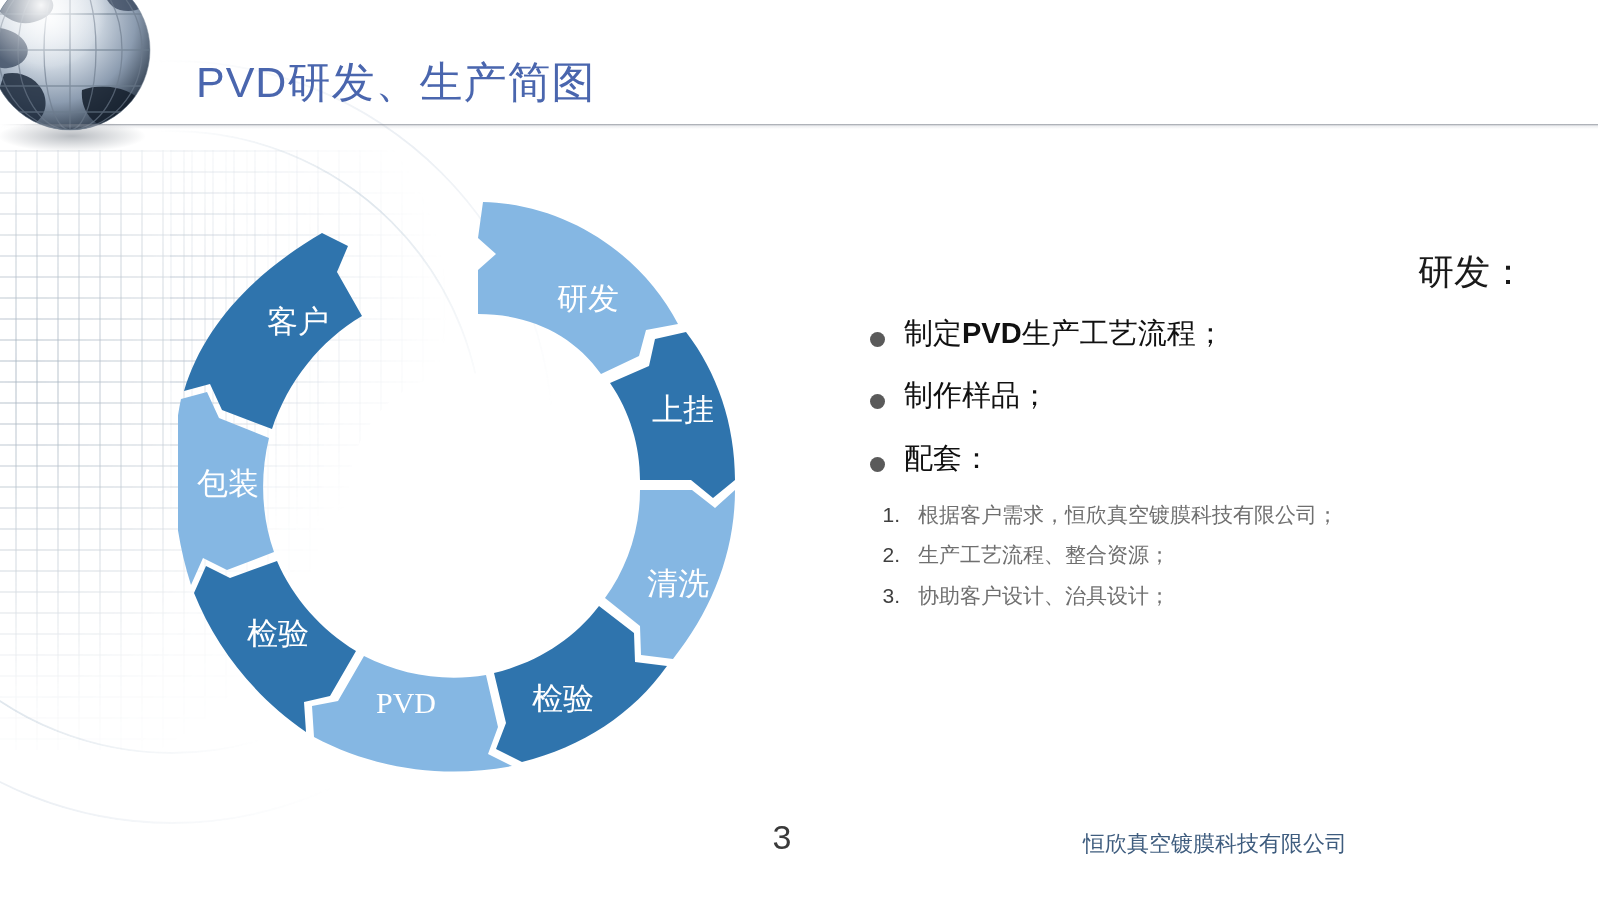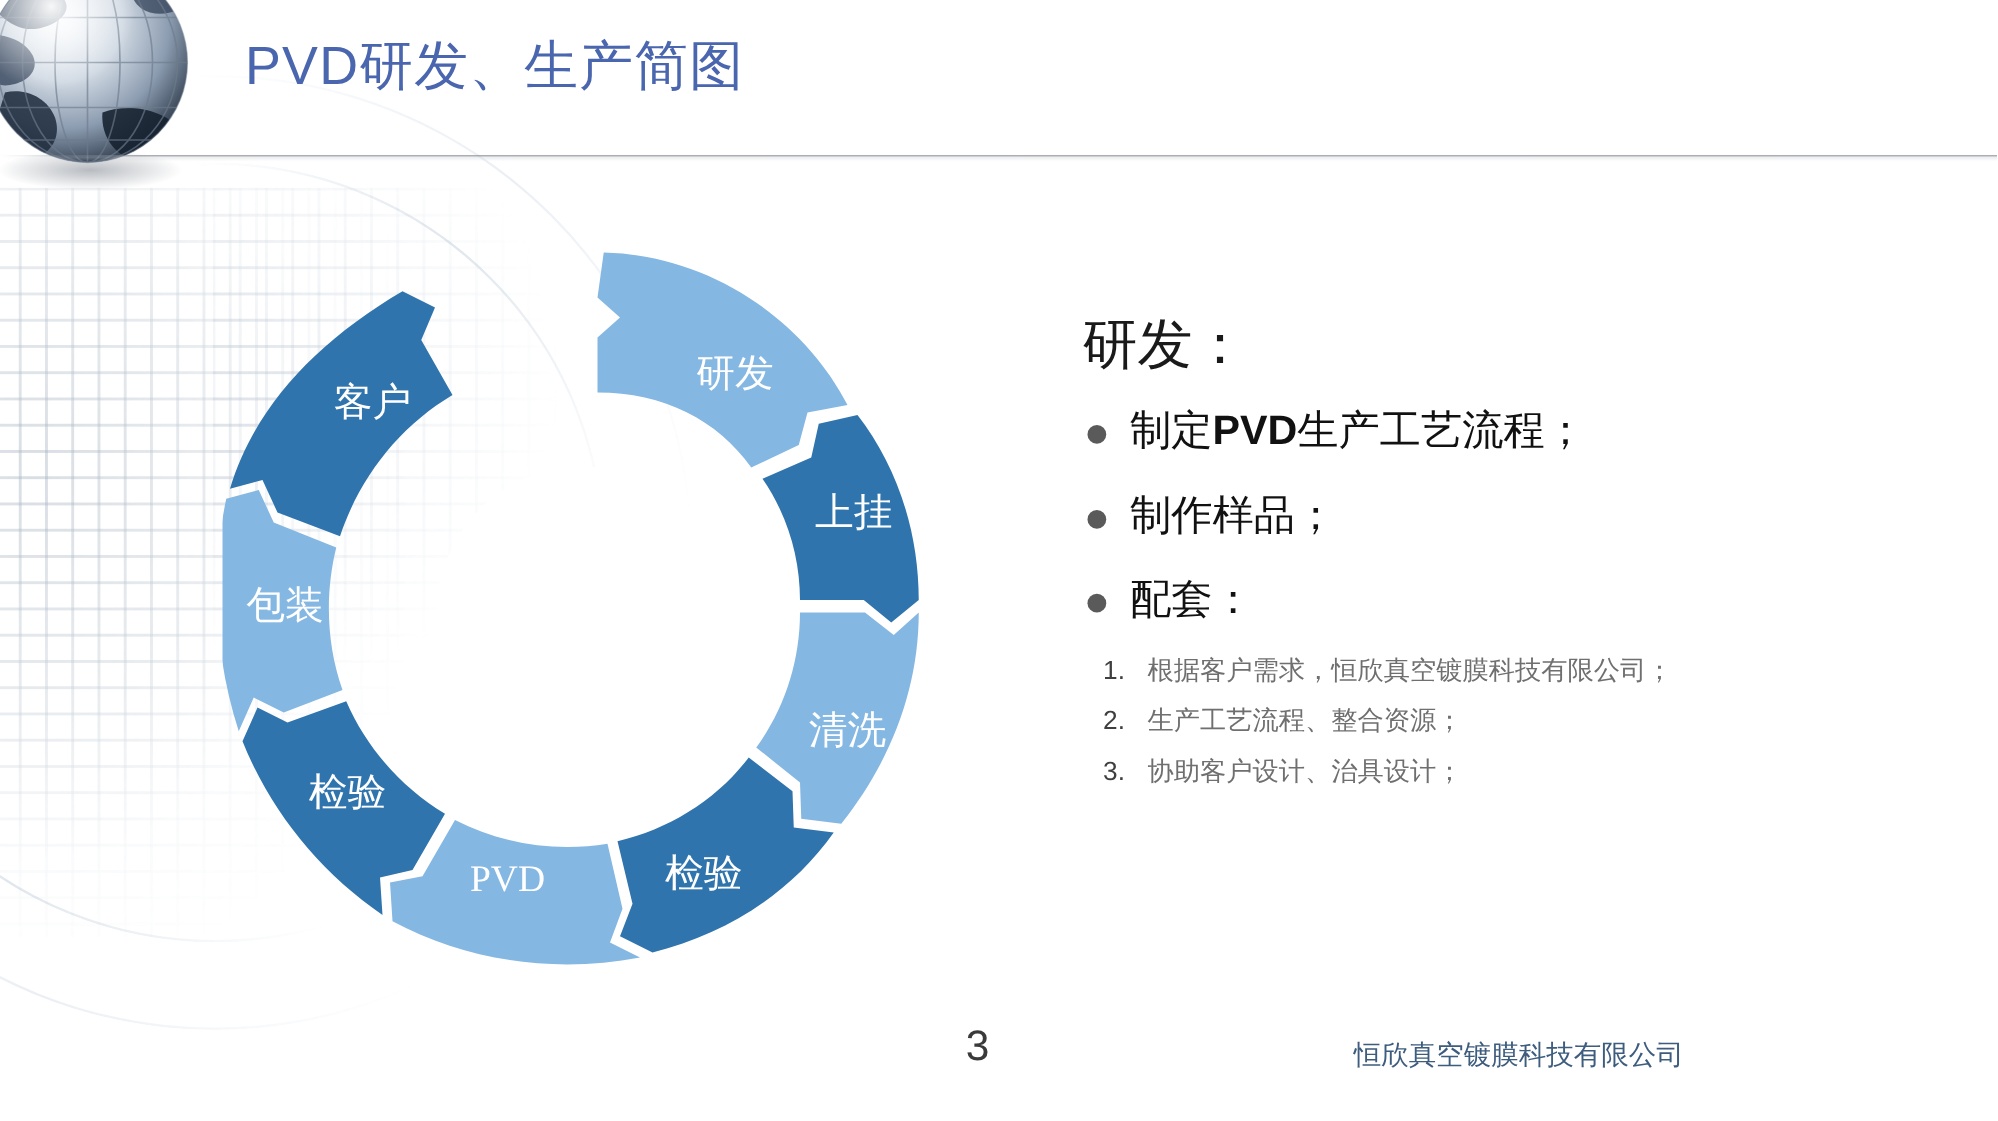--- a/index.html
+++ b/index.html
@@ -71,21 +71,21 @@
 
   
   .globe {
     position: absolute;
     left: -14px; top: -30px;
     width: 186px; height: 186px;
     pointer-events: none;
   }
   .title {
     position: absolute;
-    left: 196px; top: 24px;
+    left: 196px; top: 54px;
     font-size: 43px;
     font-weight: 400;
     color: #4a66ae;
     letter-spacing: 1px;
     white-space: nowrap;
   }
   .header-rule {
     position: absolute;
     left: 0; top: 124px;
     width: 1598px; height: 5px;
@@ -105,31 +105,32 @@
     width: 610px; height: 590px;
   }
 
   
   .content {
     position: absolute;
     left: 866px; top: 252px;
     width: 660px;
   }
   .heading {
-    font-size: 44px;
+    font-size: 36px;
     color: #1a1a1a;
     font-weight: 400;
     margin: 0 0 26px 0;
     line-height: 1.1;
+    text-align: right;
   }
   .bullets { list-style: none; margin: 0; padding: 0; }
   .bullets > li {
     position: relative;
     padding-left: 38px;
-    font-size: 33px;
+    font-size: 29px;
     color: #111111;
     line-height: 1.1;
     margin-bottom: 31px;
   }
   .bullets > li::before {
     content: "";
     position: absolute;
     left: 4px; top: 14px;
     width: 15px; height: 15px;
     border-radius: 50%;

